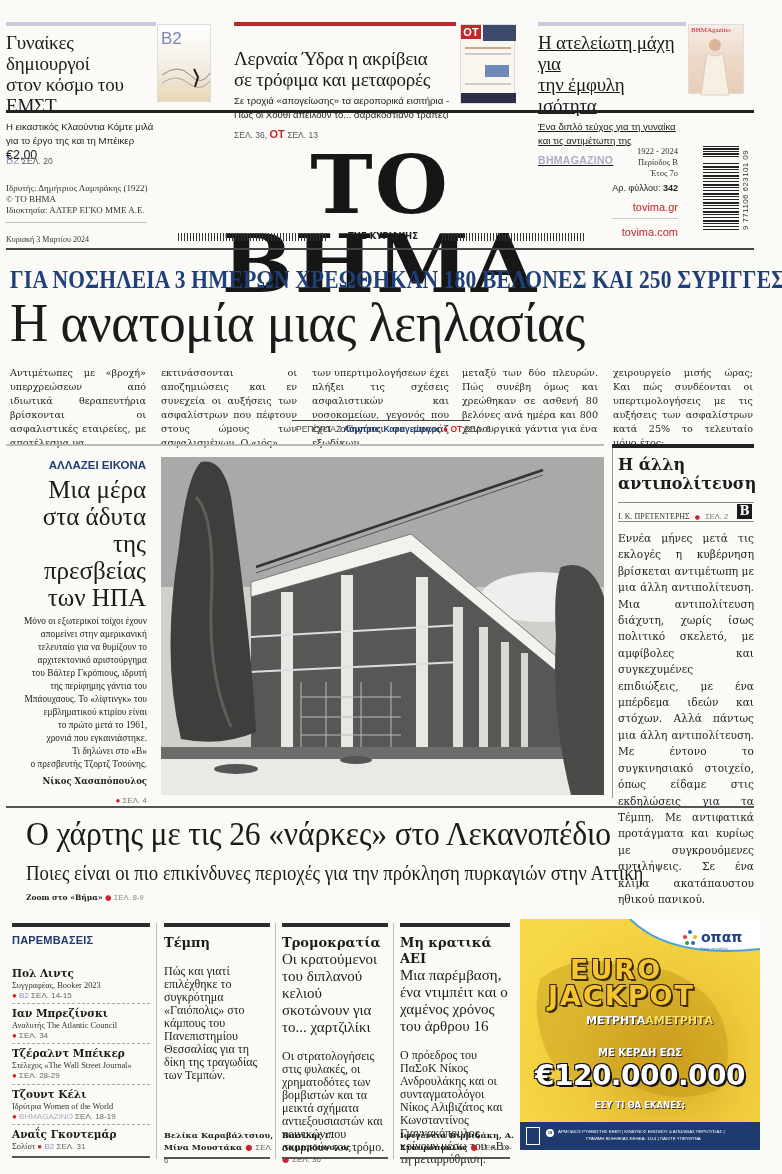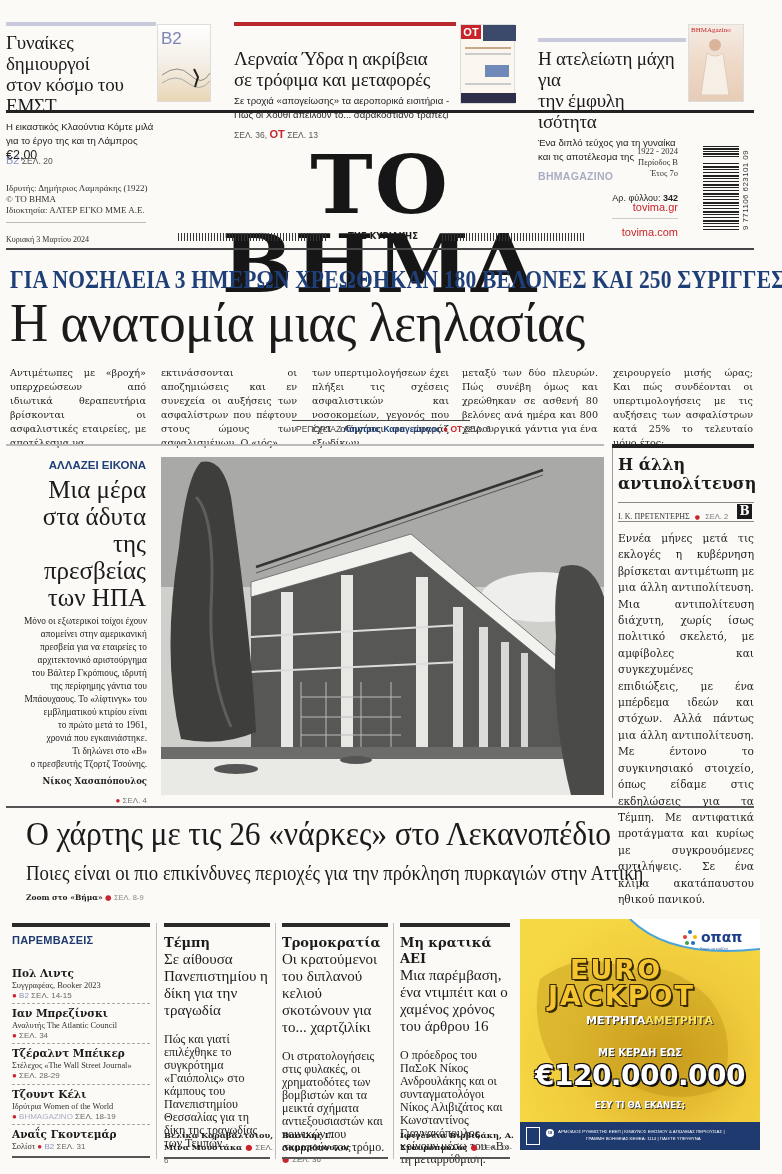--- a/index.html
+++ b/index.html
@@ -65,21 +65,21 @@
 <section>
 
   <div class="abs" style="left:6px;top:22px;width:150px;">
     <div class="teaser-bar" style="background:#c9cbdc;"></div>
     <div class="teaser-title" style="margin-top:6px;">
       <div>Γυναίκες δημιουργοί</div>
       <div>στον κόσμο του ΕΜΣΤ</div>
     </div>
     <div class="teaser-sub" style="margin-top:4px;width:152px;">
       <div style="white-space:nowrap;font-size:9.6px;">Η εικαστικός Κλαούντια Κόμτε μιλά</div>
-      <div style="white-space:nowrap;font-size:9.6px;">για το έργο της και τη Λάμπρος</div>
+      <div style="white-space:nowrap;font-size:9.6px;">για το έργο της και τη Μπέικερ</div>
     </div>
     <div class="teaser-ref" style="margin-top:6px;">
       <span style="color:#8a93bf;font-size:11px;">B2</span>
       <span>ΣΕΛ. 20</span>
     </div>
   </div>
   <div class="abs thumb" style="left:157px;top:24px;width:54px;height:78px;background:linear-gradient(180deg,#fff 0%,#f4efe6 50%,#e9d6b6 100%);">
     <div style="position:absolute;left:3px;top:4px;font-family:'Liberation Sans',sans-serif;font-size:17px;color:#7b86b6;">B2</div>
     <svg width="54" height="78" style="position:absolute;left:0;top:0;">
       <path d="M4 50 Q20 38 32 50 T52 48" stroke="#8c8c8c" fill="none" stroke-width="1"></path>
@@ -107,35 +107,35 @@
   <div class="abs thumb" style="left:460px;top:24px;width:55px;height:80px;background:#fbf7ef;">
     <div style="position:absolute;left:0;top:0;width:20px;height:14px;background:#c8242b;color:#fff;font-family:'Liberation Sans',sans-serif;font-weight:bold;font-size:11px;text-align:center;line-height:14px;">OT</div>
     <div style="position:absolute;left:22px;top:0;width:33px;height:16px;background:#3b4a6b;"></div>
     <div style="position:absolute;left:4px;top:22px;width:46px;height:2px;background:#c7a98a;"></div>
     <div style="position:absolute;left:4px;top:28px;width:46px;height:2px;background:#ccc;"></div>
     <div style="position:absolute;left:24px;top:40px;width:24px;height:12px;background:#6f8ab8;"></div>
     <div style="position:absolute;left:4px;top:58px;width:46px;height:2px;background:#ccc;"></div>
     <div style="position:absolute;left:0;bottom:0;width:55px;height:10px;background:#2d2f4a;"></div>
   </div>
 
-  <div class="abs" style="left:538px;top:38px;width:148px;">
+  <div class="abs" style="left:538px;top:22px;width:148px;text-decoration:underline;">
     <div class="teaser-bar" style="background:#c9cbdc;"></div>
     <div class="teaser-title" style="margin-top:6px;">
       <div>Η ατελείωτη μάχη για</div>
       <div>την έμφυλη ισότητα</div>
     </div>
     <div class="teaser-sub" style="margin-top:4px;">
       <div style="white-space:nowrap;font-size:9.6px;">Ένα διπλό τεύχος για τη γυναίκα</div>
-      <div style="white-space:nowrap;font-size:9.6px;">και τις αποτέλεσμα της</div>
+      <div style="white-space:nowrap;font-size:9.6px;">και τις αντιμέτωπη της</div>
     </div>
     <div class="teaser-ref" style="margin-top:6px;">
       <b style="color:#a9adc4;font-size:10.5px;letter-spacing:0.3px;">BHMAGAZINO</b>
     </div>
   </div>
-  <div class="abs thumb" style="left:688px;top:24px;width:56px;height:78px;background:linear-gradient(180deg,#f5ece4 0%,#eed9c8 50%,#e7cdb7 100%);">
+  <div class="abs thumb" style="left:688px;top:24px;width:56px;height:70px;background:linear-gradient(180deg,#f5ece4 0%,#eed9c8 50%,#e7cdb7 100%);">
     <div style="position:absolute;left:2px;top:1px;font-family:'Liberation Serif',serif;font-size:7px;color:#c8242b;">ΒΗΜΑgazino</div>
     <svg width="56" height="78" style="position:absolute;left:0;top:0;">
       <circle cx="26" cy="20" r="6" fill="#d9b39a"></circle>
       <path d="M18 28 Q26 34 34 28 L40 70 L12 70 Z" fill="#f6efe6" stroke="#e1cbb9"></path>
     </svg>
   </div>
 </section>
 
 <div class="abs" style="left:6px;top:110px;width:748px;height:3px;background:#222;"></div>
 
@@ -154,21 +154,21 @@
     <div class="hatch" style="position:absolute;left:0;top:2px;width:148px;"></div>
     <div style="position:absolute;left:150px;top:0;width:110px;text-align:center;font-family:'DejaVu Sans',sans-serif;font-weight:bold;font-size:8.5px;">ΤΗΣ ΚΥΡΙΑΚΗΣ</div>
     <div class="hatch" style="position:absolute;left:264px;top:2px;width:142px;"></div>
   </div>
 
   <div class="abs small-meta" style="left:616px;top:146px;width:62px;text-align:right;font-size:8.5px;">
     <div>1922 - 2024</div>
     <div>Περίοδος Β</div>
     <div>Έτος 7ο</div>
   </div>
-  <div class="abs sans" style="left:598px;top:193px;width:80px;text-align:right;font-size:9px;color:#222;">
+  <div class="abs sans" style="left:598px;top:183px;width:80px;text-align:right;font-size:9px;color:#222;">
     <span>Αρ. φύλλου:</span>
     <b>342</b>
   </div>
   <div class="abs sans red" style="left:598px;top:201px;width:80px;text-align:right;font-size:11px;">tovima.gr</div>
   <div class="abs" style="left:612px;top:218px;width:66px;height:1px;background:#ccc;"></div>
   <div class="abs sans red" style="left:598px;top:226px;width:80px;text-align:right;font-size:11px;">tovima.com</div>
 
   <div class="abs" style="left:703px;top:146px;width:44px;height:84px;">
     <div style="position:absolute;left:0;top:0;width:36px;height:12px;background:repeating-linear-gradient(180deg,#222 0 1px,transparent 1px 2px,#222 2px 4px,transparent 4px 5px);"></div>
     <div style="position:absolute;left:0;top:17px;width:36px;height:67px;background:repeating-linear-gradient(180deg,#222 0 1px,transparent 1px 3px,#222 3px 5px,transparent 5px 6px,#222 6px 7px,transparent 7px 9px);"></div>
@@ -205,21 +205,21 @@
   <div class="abs feat-kicker" style="left:10px;top:459px;width:136px;">ΑΛΛΑΖΕΙ ΕΙΚΟΝΑ</div>
   <div class="abs feat-title" style="left:6px;top:476px;width:140px;">
     <div>Μια μέρα</div>
     <div>στα άδυτα</div>
     <div>της πρεσβείας</div>
     <div>των ΗΠΑ</div>
   </div>
   <div class="abs feat-body" style="left:6px;top:615px;width:141px;">
     <div>Μόνο οι εξωτερικοί τοίχοι έχουν</div>
     <div>απομείνει στην αμερικανική</div>
-    <div>πρεσβεία για να εταιρείες το</div>
+    <div>τελευταίο για να θυμίζουν το</div>
     <div>αρχιτεκτονικό αριστούργημα</div>
     <div>του Βάλτερ Γκρόπιους, ιδρυτή</div>
     <div>της περίφημης γάντια του</div>
     <div>Μπάουχαους. Το «λίφτινγκ» του</div>
     <div>εμβληματικού κτιρίου είναι</div>
     <div>το πρώτο μετά το 1961,</div>
     <div>χρονιά που εγκαινιάστηκε.</div>
     <div>Τι δηλώνει στο «Β»</div>
     <div>ο πρεσβευτής Τζορτζ Τσούνης.</div>
   </div>
@@ -344,21 +344,20 @@
   <div class="abs" style="left:12px;top:1156px;width:138px;height:2px;background:#555;"></div>
 </section>
 
 <div class="abs vsep" style="left:156px;top:923px;height:236px;"></div>
 
 <section>
 
   <article class="abs" style="left:164px;top:923px;width:106px;height:236px;">
     <div class="rule-dark"></div>
     <div class="col-kicker" style="margin-top:8px;">Τέμπη</div>
-    <div class="col-title">Σε αίθουσα Πανεπιστημίου η δίκη για την τραγωδία</div>
     <div class="col-body" style="margin-top:14px;">Πώς και γιατί επιλέχθηκε το συγκρότημα «Γαιόπολις» στο κάμπους του Πανεπιστημίου Θεσσαλίας για τη δίκη της τραγωδίας των Τεμπών.</div>
     <div class="col-author" style="position:absolute;left:0;top:206px;width:110px;"><span>Βελίκα Καραβάλτσιου, Μίνα Μουστάκα</span> <span class="red">●</span> <span class="ref">ΣΕΛ. 6</span></div>
     <div style="position:absolute;left:0;top:234px;width:106px;height:2px;background:#555;"></div>
   </article>
   <div class="abs vsep" style="left:275px;top:923px;height:236px;"></div>
 
   <article class="abs" style="left:282px;top:923px;width:106px;height:204px;">
     <div class="rule-dark"></div>
     <div class="col-kicker" style="margin-top:8px;">Τρομοκρατία</div>
     <div class="col-title">Οι κρατούμενοι του διπλανού κελιού σκοτώνουν για το... χαρτζιλίκι</div>

